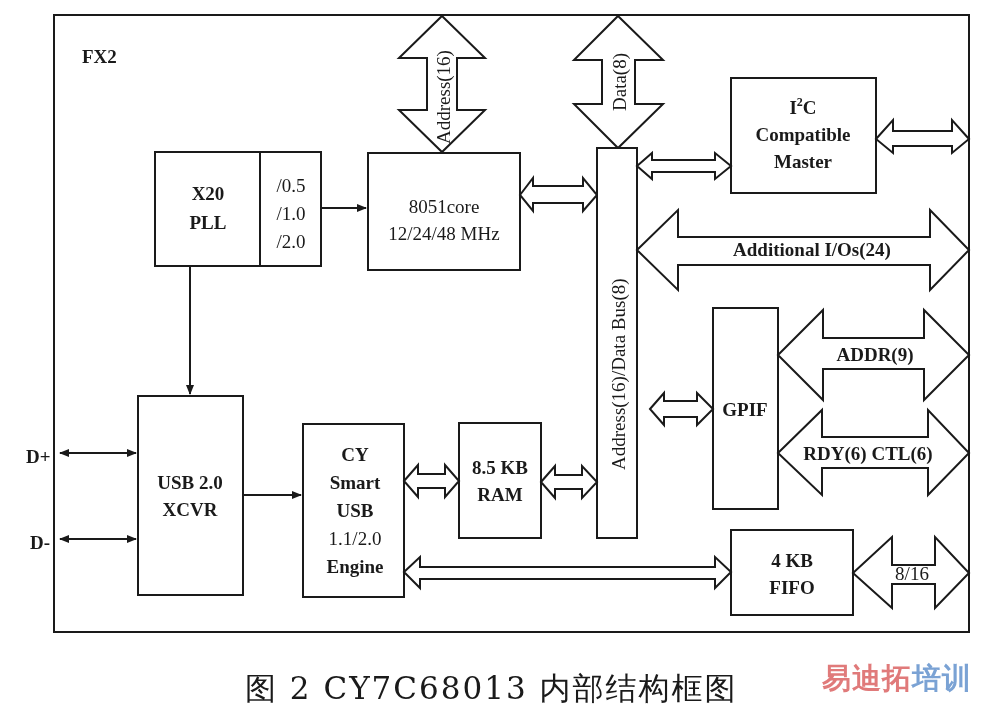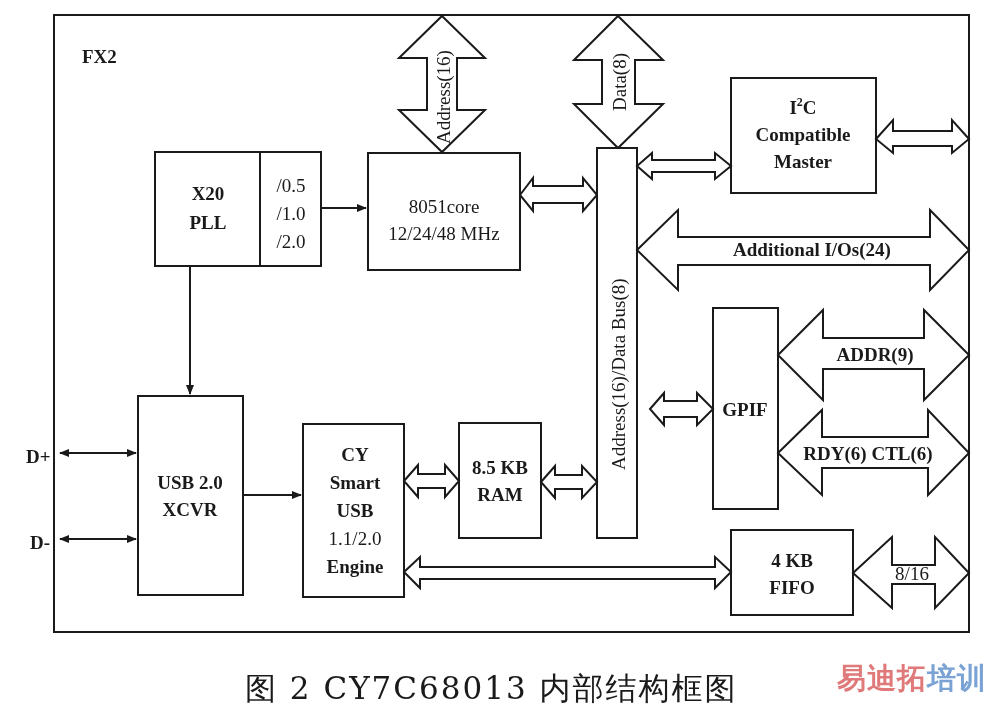--- a/index.html
+++ b/index.html
@@ -2,21 +2,21 @@
 <html><head>
 <meta charset="utf-8">
 <style>
   html, body { margin:0; padding:0; background:#ffffff; }
   body { width:991px; height:719px; position:relative; overflow:hidden;
          font-family: "Liberation Serif", "DejaVu Serif", serif; color:#1a1a1a; }
   #diagram { position:absolute; left:0; top:0; }
   .lbl { font-family: "Liberation Serif", "DejaVu Serif", serif; fill:#1a1a1a; }
   .caption { position:absolute; left:245px; top:668px; font-size:31px; letter-spacing:2px;
              font-family: "DejaVu Serif", "Liberation Serif", serif; color:#1a1a1a; white-space:nowrap; }
-  .wm { position:absolute; left:822px; top:662px; width:165px; text-align:right; }
+  .wm { position:absolute; left:822px; top:662px; width:165px; text-align:left; }
   .wm-top { font-family:"DejaVu Sans", sans-serif; font-weight:bold; font-size:29px; line-height:32px; letter-spacing:1px; }
   .wm-a { color:#e07a7a; }
   .wm-b { color:#7aa2d4; }
   .wm-sub { font-family:"DejaVu Sans", sans-serif; font-size:15.5px; color:#8a8a8a; line-height:20px; letter-spacing:1px; }
 </style>
 </head>
 <body>
 
 <svg id="diagram" width="991" height="719" viewBox="0 0 991 719" xmlns="http://www.w3.org/2000/svg">
   <defs>

